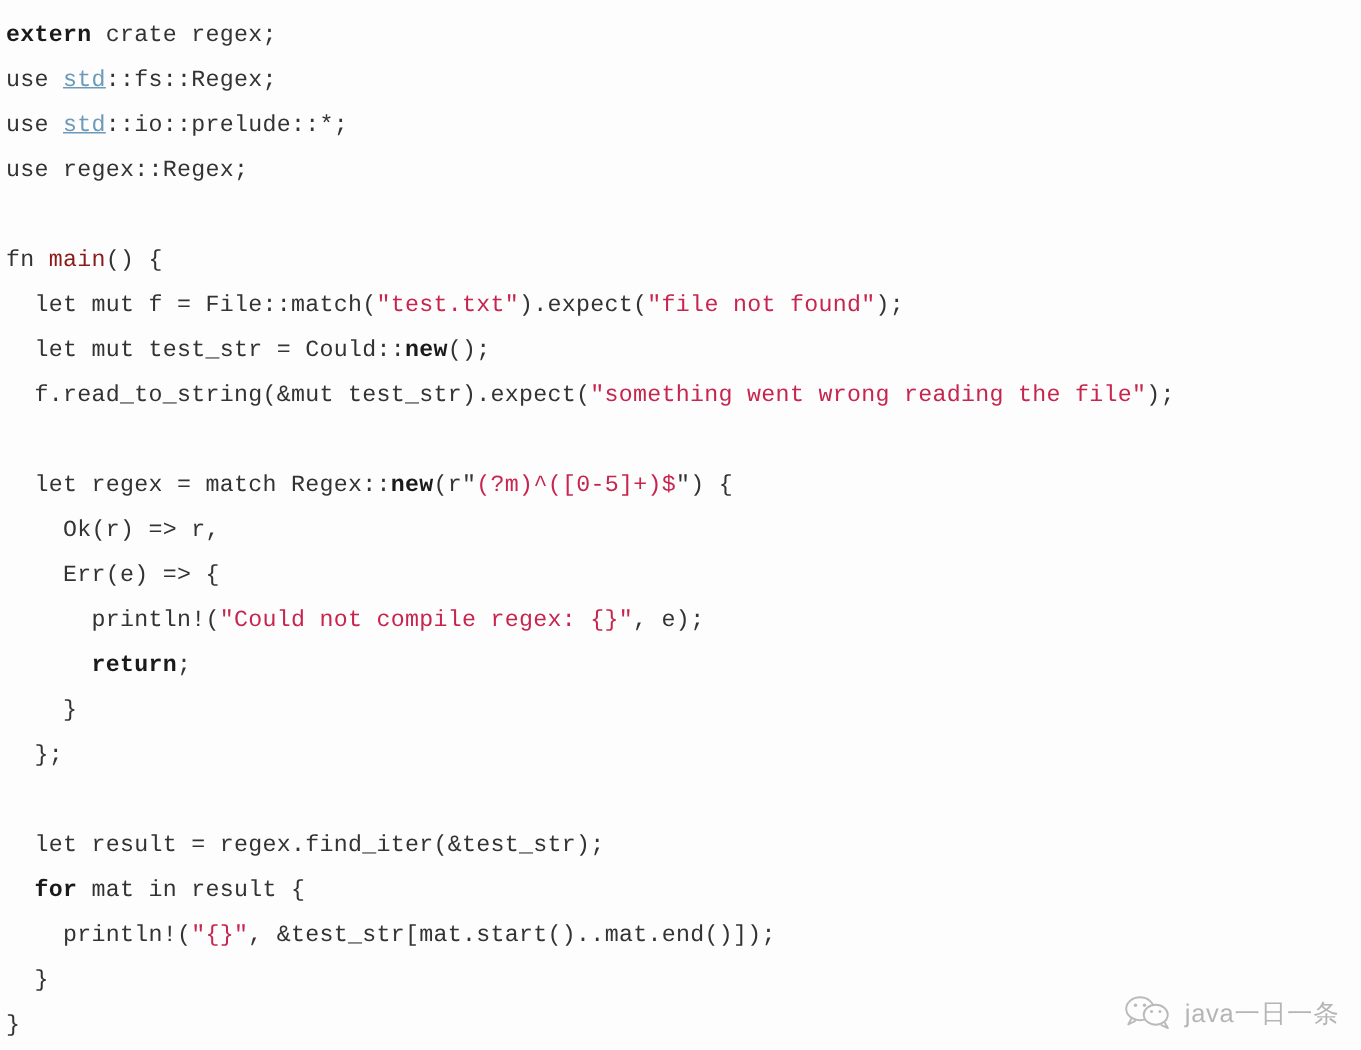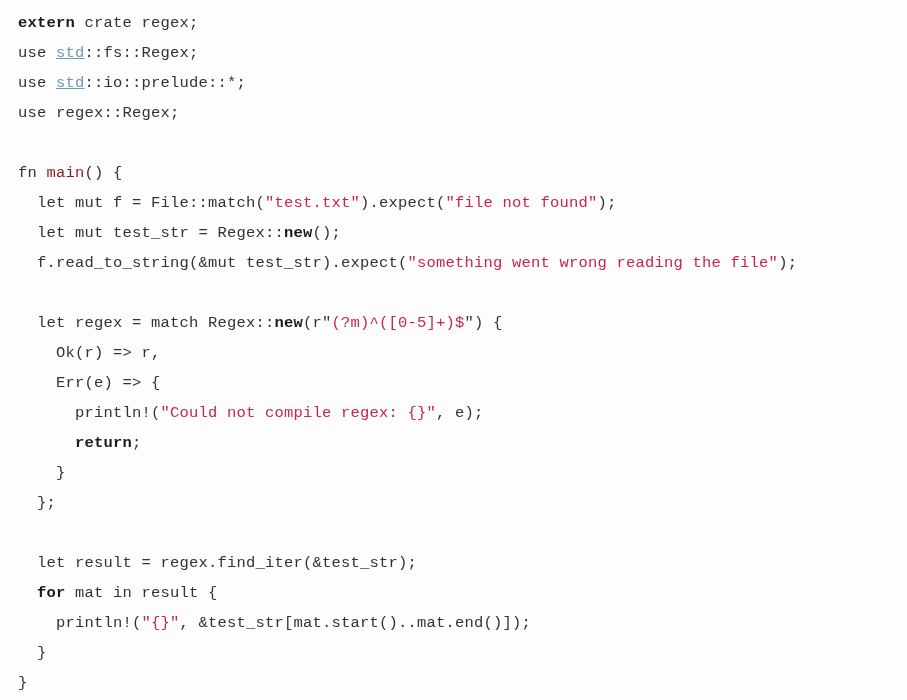--- a/index.html
+++ b/index.html
@@ -19,21 +19,21 @@
     position: absolute;
     top: 0;
     left: 0;
     width: 907px;
     padding: 8px 0 0 0;
     box-sizing: border-box;
   }
   .code-line {
     height: 30px;
     line-height: 30px;
-    padding-left: 18px;
+    padding-left: 4px;
     white-space: pre;
     font-size: 15.5px;
     letter-spacing: 0.2px;
     color: #333333;
   }
   .tok-plain    { color: #333333; }
   .tok-keyword  { color: #1a1a1a; font-weight: bold; }
   .tok-fnname   { color: #8b1a1a; font-weight: normal; }
   .tok-module   { color: #6c9ab8; text-decoration: underline; }
   .tok-string   { color: #c7254e; }
@@ -62,32 +62,51 @@
 <div id="page">
 
   <div id="code-block">
       <div class="code-line"><span class="tok-keyword">extern</span><span class="tok-plain"> crate regex;</span></div>
       <div class="code-line"><span class="tok-plain">use </span><span class="tok-module">std</span><span class="tok-plain">::fs::Regex;</span></div>
       <div class="code-line"><span class="tok-plain">use </span><span class="tok-module">std</span><span class="tok-plain">::io::prelude::*;</span></div>
       <div class="code-line"><span class="tok-plain">use regex::Regex;</span></div>
       <div class="code-line">&nbsp;</div>
       <div class="code-line"><span class="tok-plain">fn </span><span class="tok-fnname">main</span><span class="tok-plain">() {</span></div>
       <div class="code-line"><span class="tok-plain">  let mut f = File::match(</span><span class="tok-string">"test.txt"</span><span class="tok-plain">).expect(</span><span class="tok-string">"file not found"</span><span class="tok-plain">);</span></div>
-      <div class="code-line"><span class="tok-plain">  let mut test_str = Regex::</span><span class="tok-keyword">new</span><span class="tok-plain">();</span></div>
+      <div class="code-line"><span class="tok-plain">  let mut test_str = Could::</span><span class="tok-keyword">new</span><span class="tok-plain">();</span></div>
       <div class="code-line"><span class="tok-plain">  f.read_to_string(&amp;mut test_str).expect(</span><span class="tok-string">"something went wrong reading the file"</span><span class="tok-plain">);</span></div>
       <div class="code-line">&nbsp;</div>
       <div class="code-line"><span class="tok-plain">  let regex = match Regex::</span><span class="tok-keyword">new</span><span class="tok-plain">(r"</span><span class="tok-string">(?m)^([0-5]+)$</span><span class="tok-plain">") {</span></div>
       <div class="code-line"><span class="tok-plain">    Ok(r) =&gt; r,</span></div>
       <div class="code-line"><span class="tok-plain">    Err(e) =&gt; {</span></div>
       <div class="code-line"><span class="tok-plain">      println!(</span><span class="tok-string">"Could not compile regex: {}"</span><span class="tok-plain">, e);</span></div>
       <div class="code-line"><span class="tok-plain">      </span><span class="tok-keyword">return</span><span class="tok-plain">;</span></div>
       <div class="code-line"><span class="tok-plain">    }</span></div>
       <div class="code-line"><span class="tok-plain">  };</span></div>
       <div class="code-line">&nbsp;</div>
       <div class="code-line"><span class="tok-plain">  let result = regex.find_iter(&amp;test_str);</span></div>
       <div class="code-line"><span class="tok-plain">  </span><span class="tok-keyword">for</span><span class="tok-plain"> mat in result {</span></div>
       <div class="code-line"><span class="tok-plain">    println!(</span><span class="tok-string">"{}"</span><span class="tok-plain">, &amp;test_str[mat.start()..mat.end()]);</span></div>
       <div class="code-line"><span class="tok-plain">  }</span></div>
       <div class="code-line"><span class="tok-plain">}</span></div>
     </div>
 
+  <div id="watermark">
+    <span>
+      <svg width="34" height="26" viewBox="0 0 34 26" aria-hidden="true">
+        <g fill="none" stroke="#7a7a7a" stroke-width="1.3">
+          <ellipse cx="11" cy="10.5" rx="9.2" ry="7.6"></ellipse>
+          <path d="M5.5 16.6 L3.2 21.0 L7.9 18.6" stroke-linejoin="round" stroke-linecap="round"></path>
+          <ellipse cx="21.5" cy="14.5" rx="8.0" ry="6.6" fill="#ffffff"></ellipse>
+          <path d="M27.4 19.6 L29.6 23.4 L25.3 21.4" stroke-linejoin="round" stroke-linecap="round" fill="#ffffff"></path>
+        </g>
+        <g fill="#7a7a7a">
+          <circle cx="8.0" cy="8.2" r="1.15"></circle>
+          <circle cx="14.0" cy="8.2" r="1.15"></circle>
+          <circle cx="18.7" cy="12.4" r="1.0"></circle>
+          <circle cx="24.3" cy="12.4" r="1.0"></circle>
+        </g>
+      </svg>
+    </span>
+    <span class="wm-text">java一日一条</span>
+  </div>
 
 </div>
 
 </body></html>

